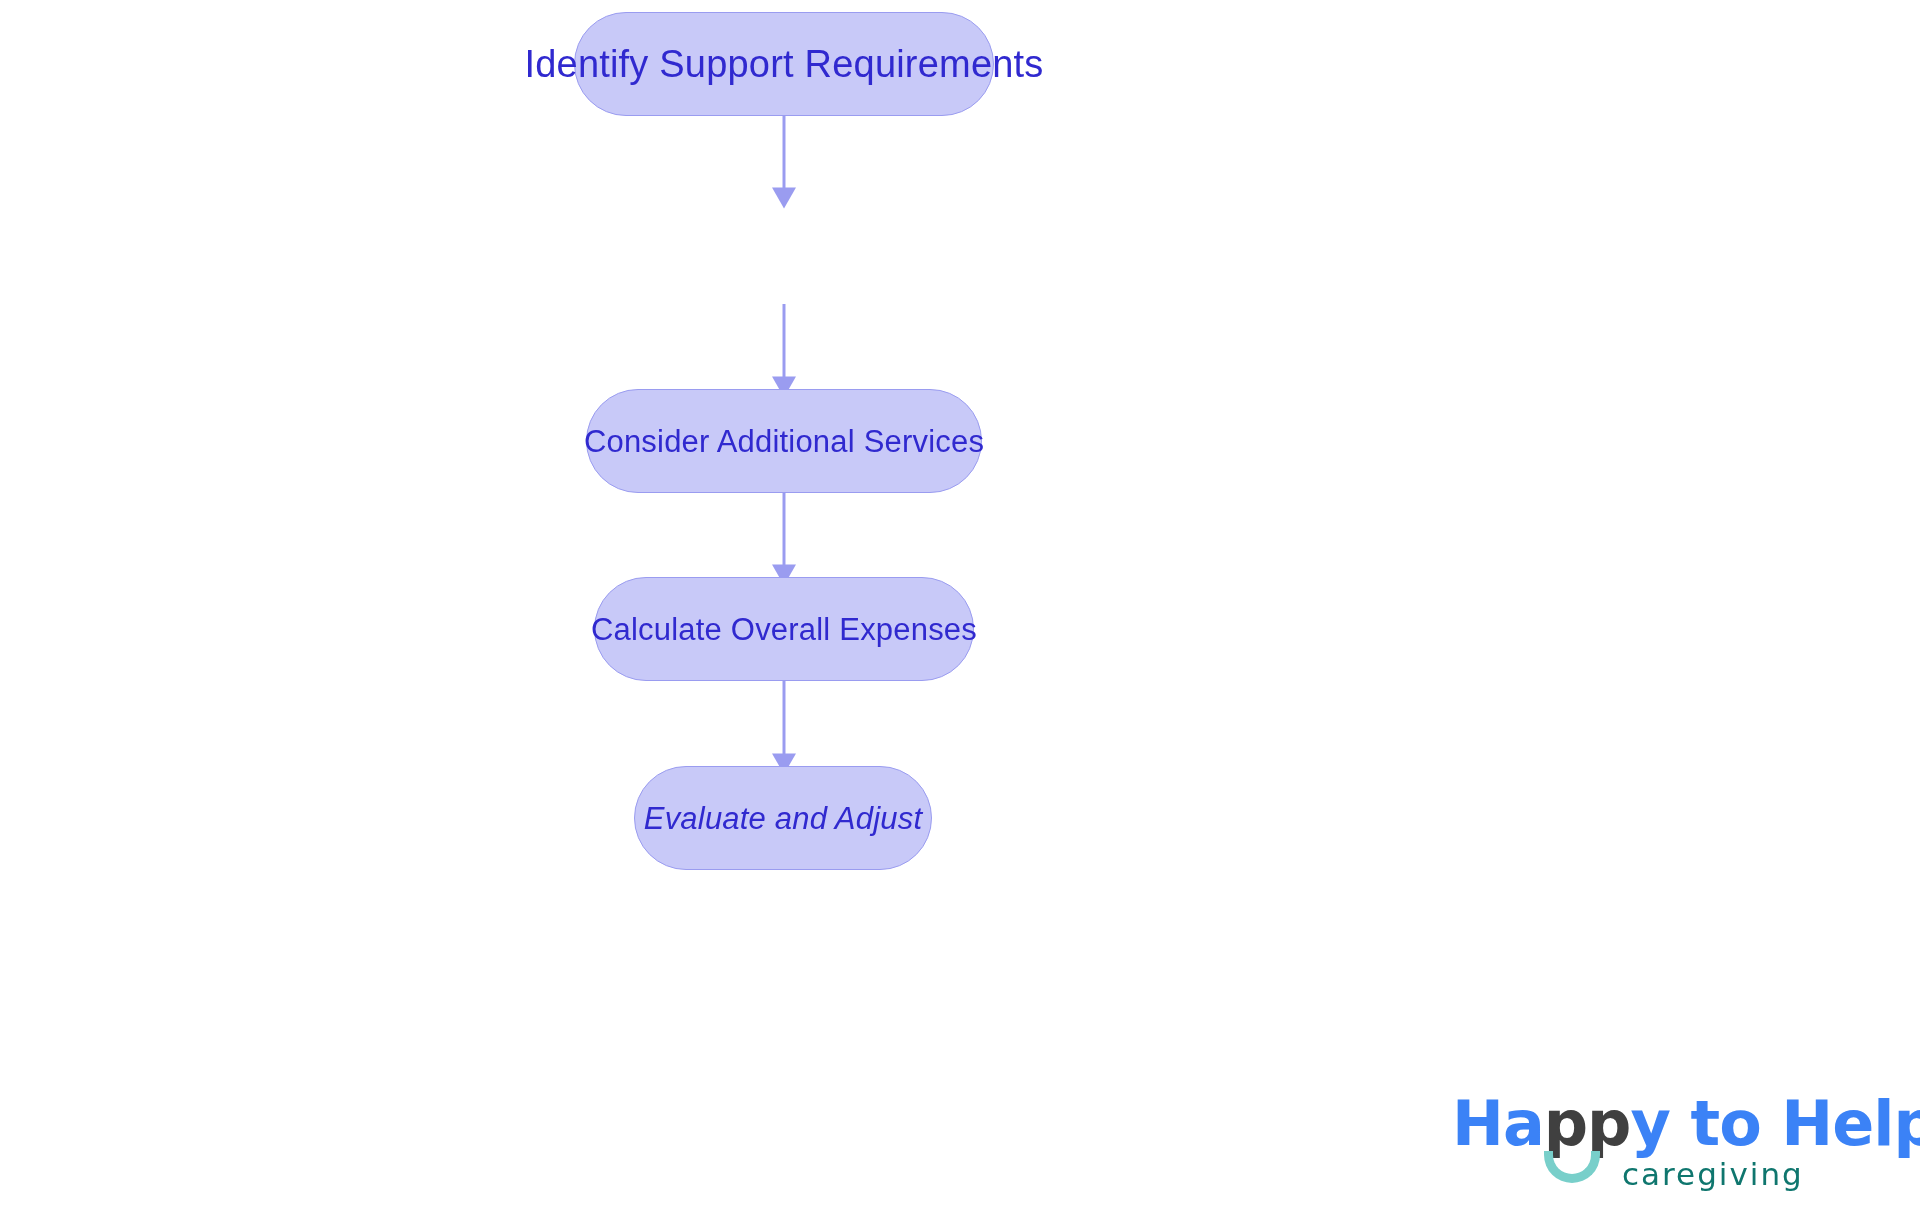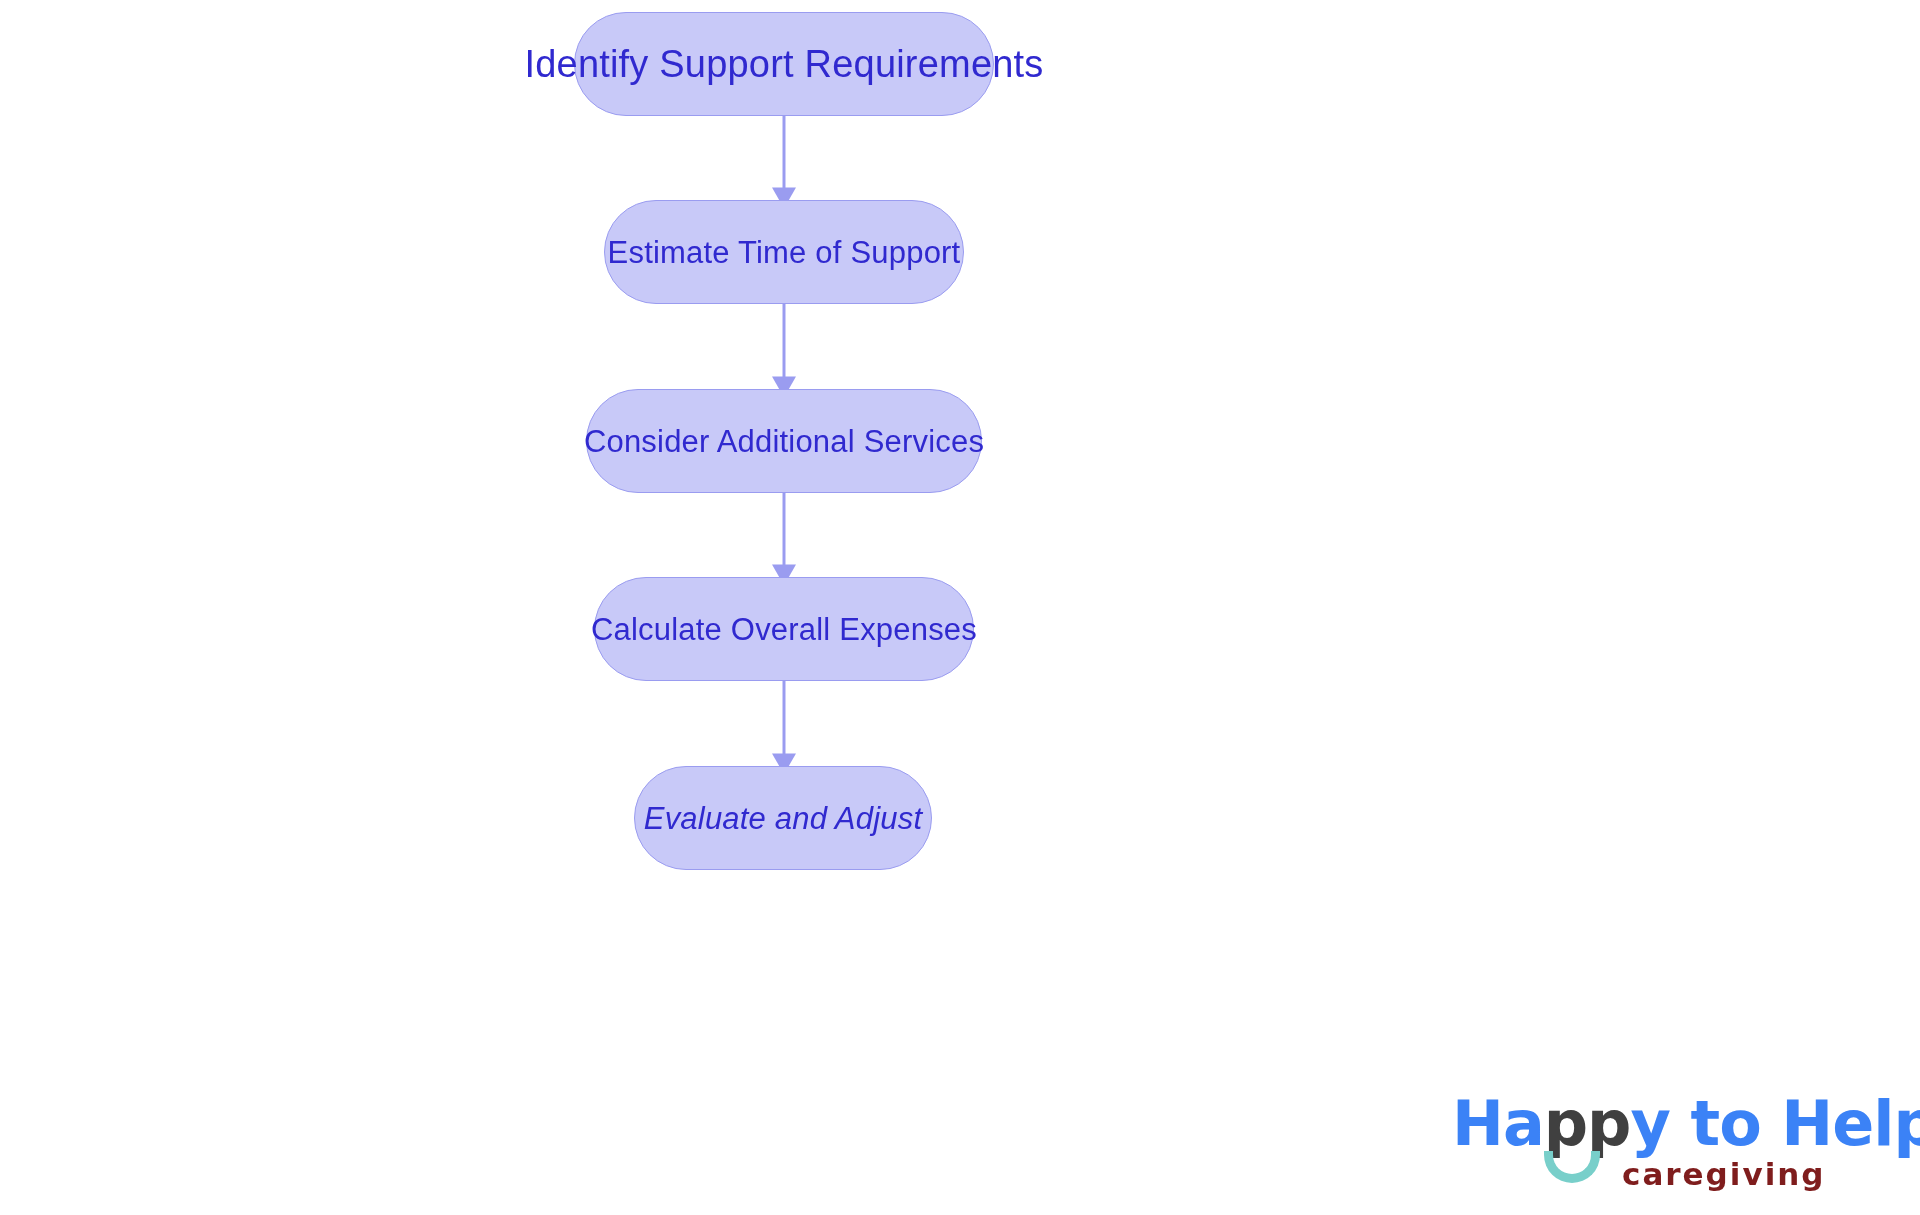--- a/index.html
+++ b/index.html
@@ -79,24 +79,24 @@
     line-height: 1;
     white-space: nowrap;
   }
   .logo-coral { color: #3b82f6; }
   .logo-teal  { color: #404040; }
   .logo-sub {
     position: absolute;
     left: 170px;
     top: 66px;
     font-family: "DejaVu Sans", sans-serif;
-    font-weight: bold;
+    font-weight: normal;
     font-size: 31px;
     letter-spacing: 2px;
-    color: #7f1d1d;
+    color: #0f766e;
     line-height: 1;
     white-space: nowrap;
   }
   .logo-smile {
     position: absolute;
     left: 92px;
     top: 58px;
     width: 56px;
     height: 32px;
     border: 9px solid #78cfca;
@@ -123,23 +123,20 @@
 
     <line x1="784" y1="493" x2="784" y2="571" stroke="#9a9cf0" stroke-width="3" marker-end="url(#arrowhead)"></line>
 
     <line x1="784" y1="681" x2="784" y2="760" stroke="#9a9cf0" stroke-width="3" marker-end="url(#arrowhead)"></line>
   </svg>
 
   <div class="node n1">
     <span class="node-label">Identify Support Requirements</span>
   </div>
 
-  <div class="node n2">
-    <span class="node-label">Estimate Time of Support</span>
-  </div>
 
   <div class="node n3">
     <span class="node-label">Consider Additional Services</span>
   </div>
 
   <div class="node n4">
     <span class="node-label">Calculate Overall Expenses</span>
   </div>
 
   <div class="node n5">

